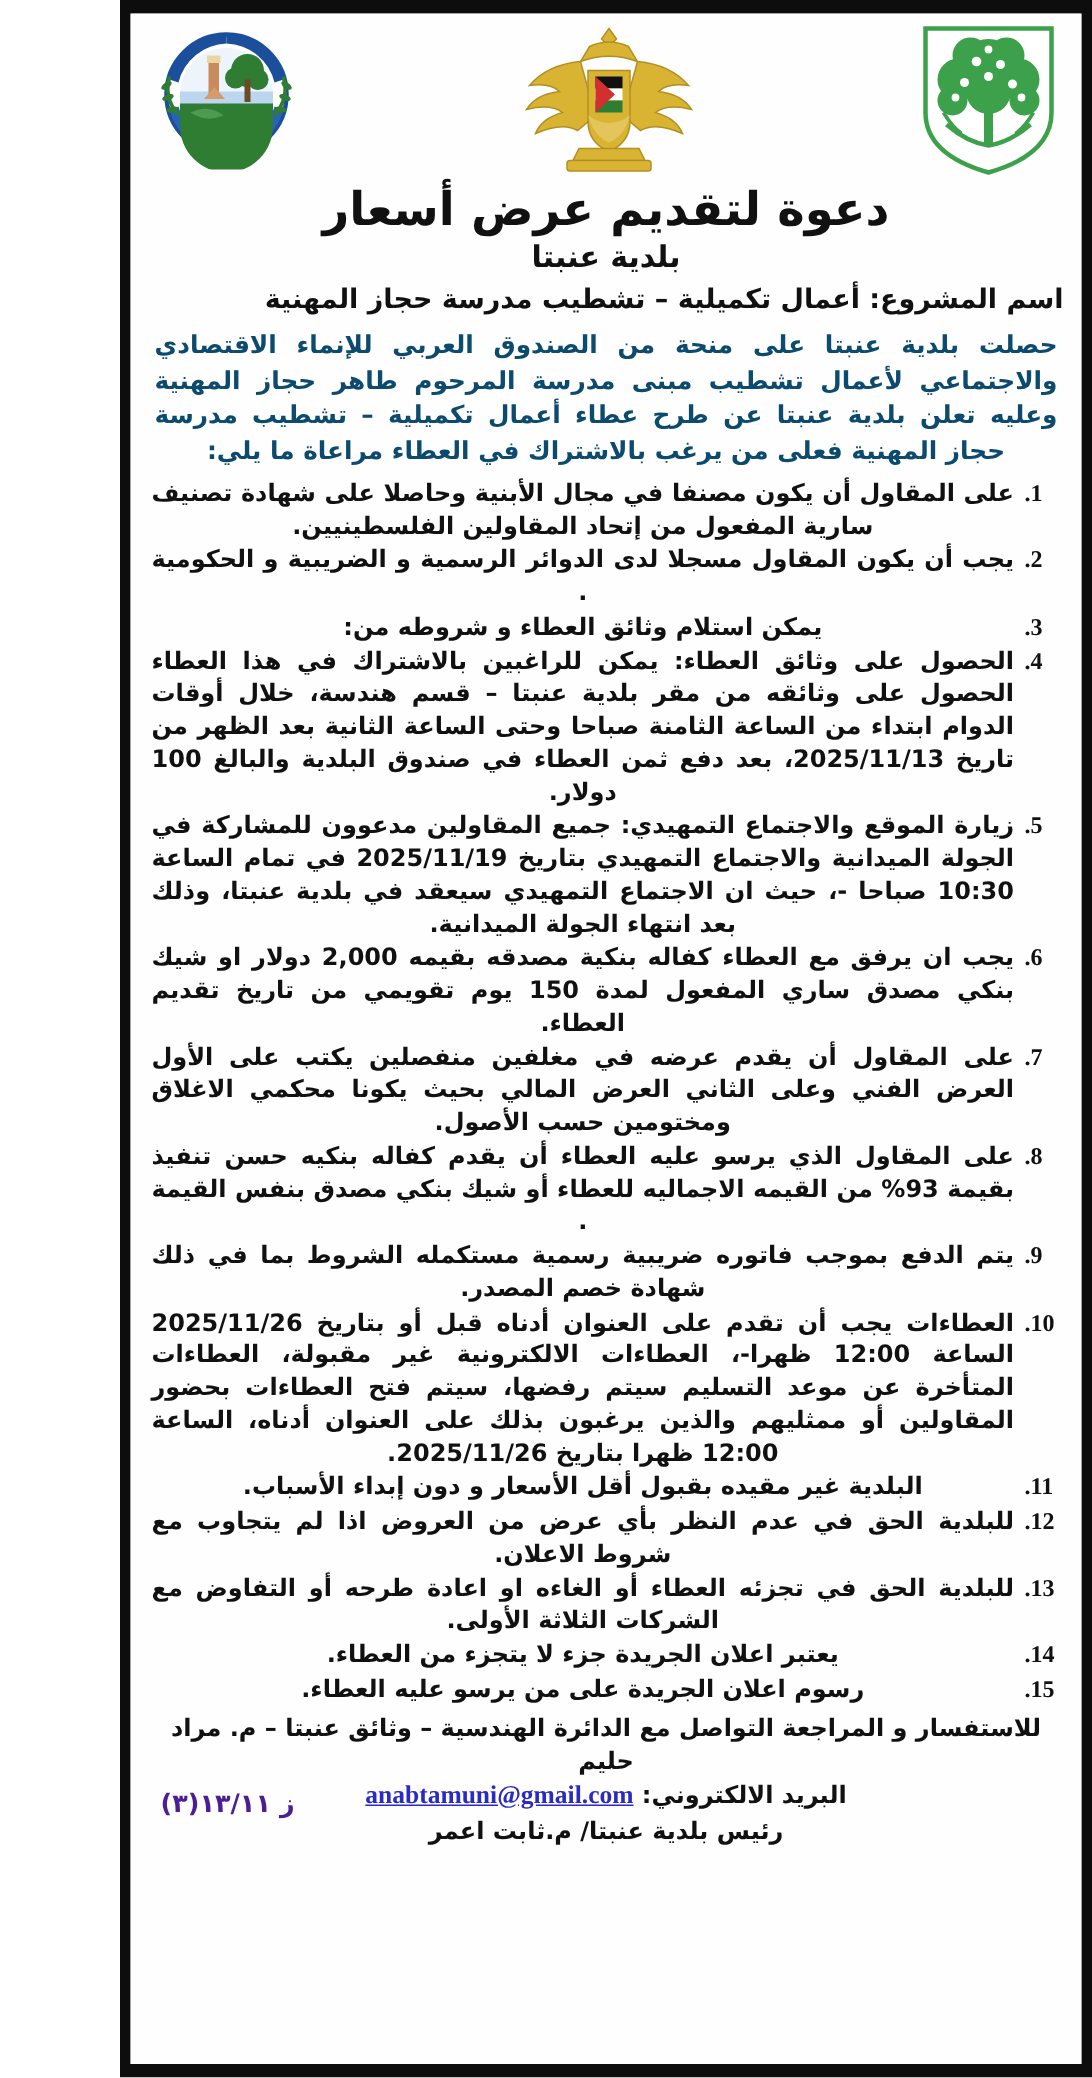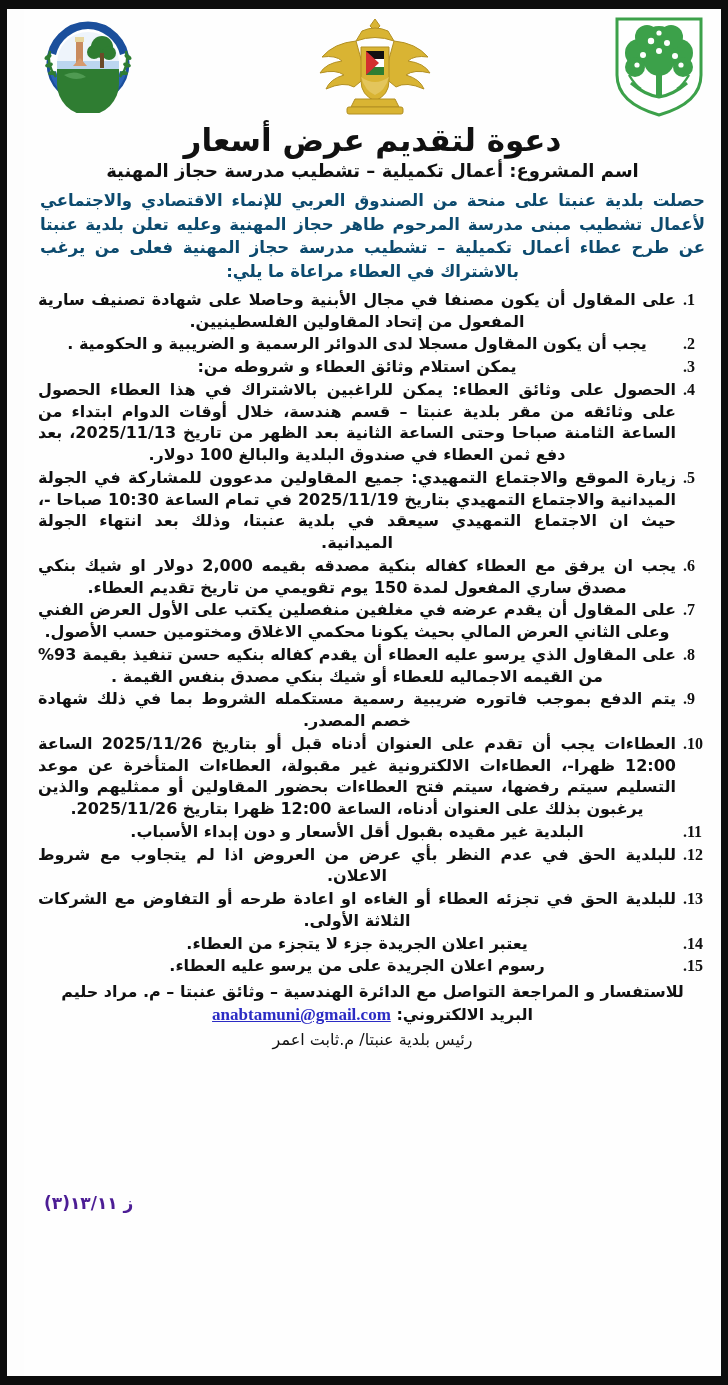--- a/index.html
+++ b/index.html
@@ -6,30 +6,29 @@
   html, body {
     margin: 0;
     padding: 0;
     background: #ffffff;
   }
   body {
     font-family: "DejaVu Sans", "Liberation Sans", sans-serif;
   }
   .page {
     position: relative;
-    width: 728px;
+    width: 648px;
     height: 1385px;
     box-sizing: border-box;
     background: #fdfdfd;
     border-top: 9px solid #0d0d0d;
     border-bottom: 9px solid #0d0d0d;
     border-left: 7px solid #0d0d0d;
     border-right: 7px solid #0d0d0d;
     overflow: hidden;
-    padding-left: 17px;
   }
   .sheet {
     position: relative;
     width: 100%;
     height: 100%;
     box-sizing: border-box;
     padding: 4px 12px 0 12px;
     background: #fefefe;
   }
 
@@ -57,21 +56,21 @@
   }
   .sub-title {
     text-align: center;
     font-size: 20px;
     font-weight: bold;
     color: #111;
     margin: 0 0 6px 0;
     line-height: 1.15;
   }
   .project-line {
-    text-align: center;
+    text-align: right;
     font-size: 18px;
     font-weight: bold;
     color: #111;
     margin: 0 0 8px 0;
     line-height: 1.2;
   }
 
   
   .intro {
     font-size: 16.5px;
@@ -143,21 +142,21 @@
     text-decoration: underline;
     font-family: "Liberation Serif", serif;
     font-size: 17px;
     direction: ltr;
     unicode-bidi: embed;
     display: inline-block;
   }
   .signature {
     text-align: center;
     font-size: 16px;
-    font-weight: normal;
+    font-weight: bold;
     color: #111;
     margin-top: 3px;
   }
 </style>
 </head>
 <body>
 
 <div class="page">
   <div class="sheet">
 
@@ -242,20 +241,21 @@
           </g>
           <rect x="47" y="56" width="6" height="28" fill="#3ca14a"></rect>
           <path d="M22 70 q14 12 28 14 q14 -2 28 -14" fill="none" stroke="#3ca14a" stroke-width="3"></path>
           <path d="M20 62 q6 10 12 14" fill="none" stroke="#3ca14a" stroke-width="2.4"></path>
           <path d="M80 62 q-6 10 -12 14" fill="none" stroke="#3ca14a" stroke-width="2.4"></path>
         </svg>
       </div>
     </div>
 
     <div class="main-title">دعوة لتقديم عرض أسعار</div>
+    <div class="sub-title">بلدية عنبتا</div>
     <div class="project-line">اسم المشروع: أعمال تكميلية – تشطيب مدرسة حجاز المهنية</div>
 
     <p class="intro">حصلت بلدية عنبتا على منحة من الصندوق العربي للإنماء الاقتصادي والاجتماعي لأعمال تشطيب مبنى مدرسة المرحوم طاهر حجاز المهنية وعليه تعلن بلدية عنبتا عن طرح عطاء أعمال تكميلية – تشطيب مدرسة حجاز المهنية فعلى من يرغب بالاشتراك في العطاء مراعاة ما يلي:</p>
 
     <ol class="clauses">
       <li>على المقاول أن يكون مصنفا في مجال الأبنية وحاصلا على شهادة تصنيف سارية المفعول من إتحاد المقاولين الفلسطينيين.</li>
       <li>يجب أن يكون المقاول مسجلا لدى الدوائر الرسمية و الضريبية و الحكومية .</li>
       <li>يمكن استلام وثائق العطاء و شروطه من:</li>
       <li>الحصول على وثائق العطاء: يمكن للراغبين بالاشتراك في هذا العطاء الحصول على وثائقه من مقر بلدية عنبتا – قسم هندسة، خلال أوقات الدوام ابتداء من الساعة الثامنة صباحا وحتى الساعة الثانية بعد الظهر من تاريخ 2025/11/13، بعد دفع ثمن العطاء في صندوق البلدية والبالغ 100 دولار.</li>
       <li>زيارة الموقع والاجتماع التمهيدي: جميع المقاولين مدعوون للمشاركة في الجولة الميدانية والاجتماع التمهيدي بتاريخ 2025/11/19 في تمام الساعة 10:30 صباحا -، حيث ان الاجتماع التمهيدي سيعقد في بلدية عنبتا، وذلك بعد انتهاء الجولة الميدانية.</li>

